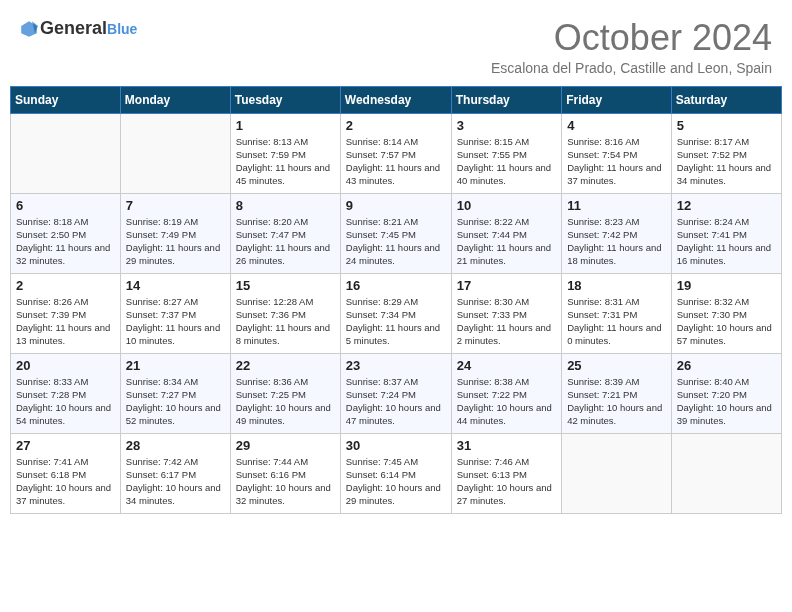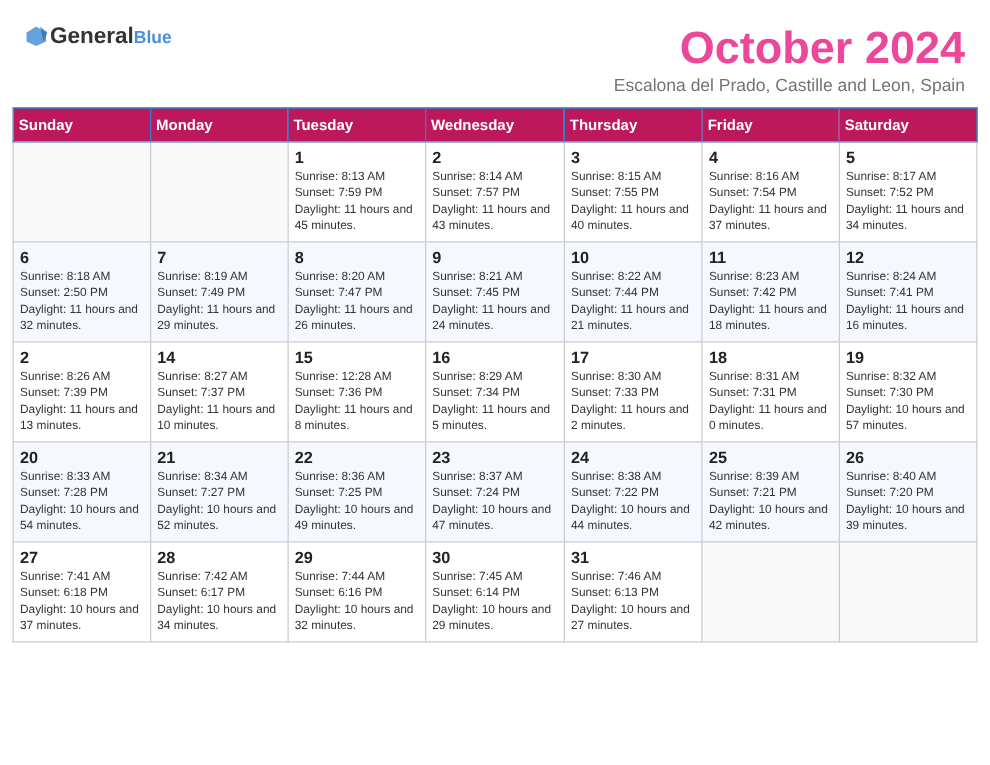--- a/index.html
+++ b/index.html
@@ -33,36 +33,36 @@
     }
     .logo-icon {
       width: 18px;
       height: 18px;
     }
     .title-section {
       text-align: right;
     }
     .month-title {
       font-size: 36px;
-      font-weight: bold;
-      color: #ec4899;
+      font-weight: normal;
+      color: #737373;
       line-height: 1.1;
     }
     .subtitle {
       font-size: 14px;
       color: #737373;
       margin-top: 2px;
     }
     .calendar {
       width: 100%;
       border-collapse: collapse;
       margin-top: 6px;
     }
     .calendar th {
-      background-color: #be185d;
+      background-color: #0c4a6e;
       color: #fff;
       font-size: 12px;
       font-weight: bold;
       padding: 6px 4px;
       text-align: left;
       border: 1px solid #3a7bc8;
     }
     .calendar td {
       border: 1px solid #ccc;
       vertical-align: top;

